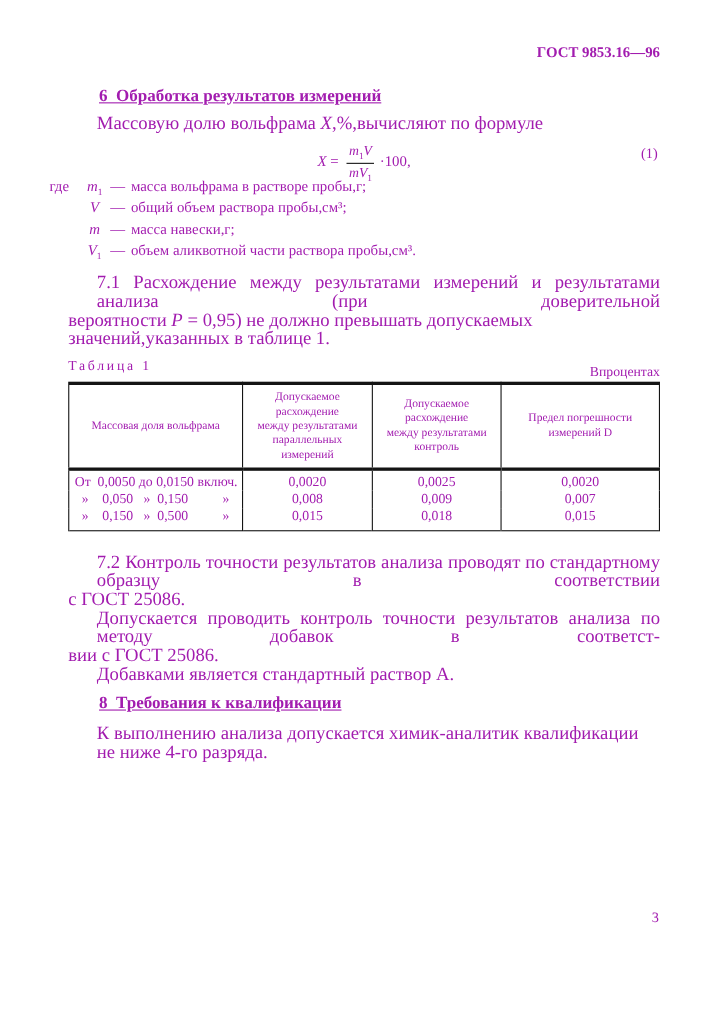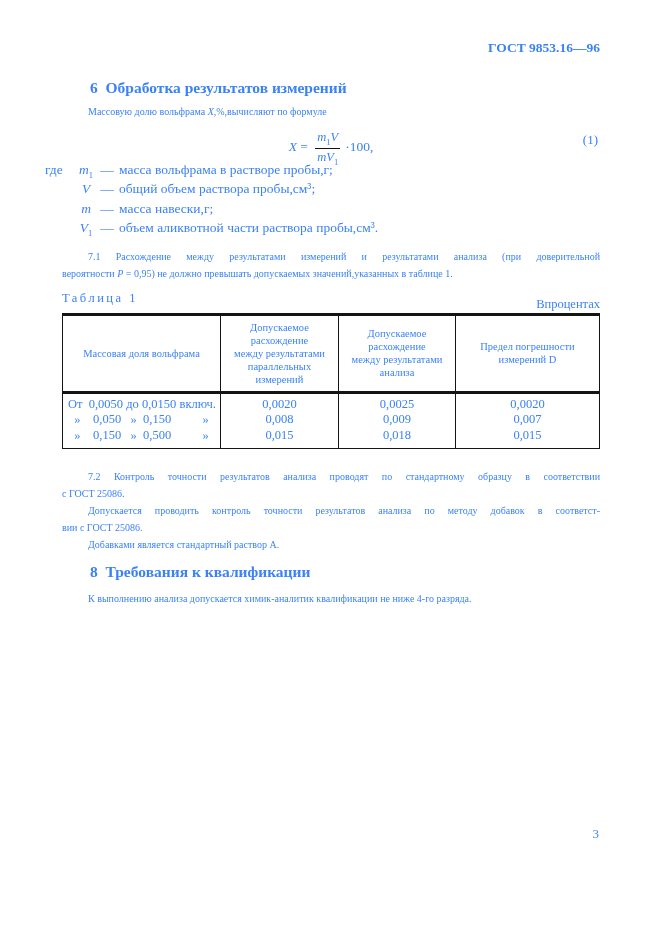--- a/index.html
+++ b/index.html
@@ -2,45 +2,46 @@
 <html><head>
 <meta charset="utf-8">
 <style>
   * { margin: 0; padding: 0; box-sizing: border-box; }
   html, body { background: #e8e8e8; }
   .page {
     position: relative;
     width: 661px; height: 936px;
     margin: 0 auto;
     background: #ffffff;
-    color: #3b82f6;
+    color: #a21caf;
     font-family: "Liberation Serif", "DejaVu Serif", serif;
     overflow: hidden;
   }
   .content {
     position: absolute;
     left: 62px; right: 61px; top: 40px;
   }
   .doc-header {
     text-align: right;
     font-weight: bold;
     font-size: 13.5px;
     line-height: 15px;
   }
   .sec-title {
     font-weight: bold;
     font-size: 15.5px;
     line-height: 19px;
     margin-left: 28px;
     white-space: pre;
+    text-decoration: underline;
   }
   .sec-title.s6 { margin-top: 23px; }
   .sec-title.s7 { margin-top: 14px; }
   .sec-title.s8 { margin-top: 9px; }
-  .para { font-size: 10px; line-height: 17px; font-family: Liberation Serif, serif; }
+  .para { font-size: 17px; line-height: 17px; font-family: Liberation Serif, serif; }
   .intro { margin-top: 6px; margin-left: 26px; }
   .var-i { font-style: italic; }
   
   .formula-row { position: relative; margin-top: 4px; height: 38px; }
   .formula-center {
     text-align: center;
     font-size: 13.5px;
     padding-top: 6px;
   }
   .frac { display: inline-block; vertical-align: middle; text-align: center; margin: 0 5px 0 4px; font-size: 12.5px; }
@@ -169,21 +170,21 @@
             <div>Массовая доля вольфрама</div>
           </th>
           <th class="col-w2">
             <div>Допускаемое расхождение</div>
             <div>между результатами</div>
             <div>параллельных измерений</div>
           </th>
           <th class="col-w3">
             <div>Допускаемое расхождение</div>
             <div>между результатами</div>
-            <div>анализа</div>
+            <div>контроль</div>
           </th>
           <th>
             <div>Предел  погрешности</div>
             <div>измерений  D</div>
           </th>
         </tr>
       </thead>
       <tbody>
         <tr>
           <td class="c-range">От  0,0050 до 0,0150 включ.</td>

